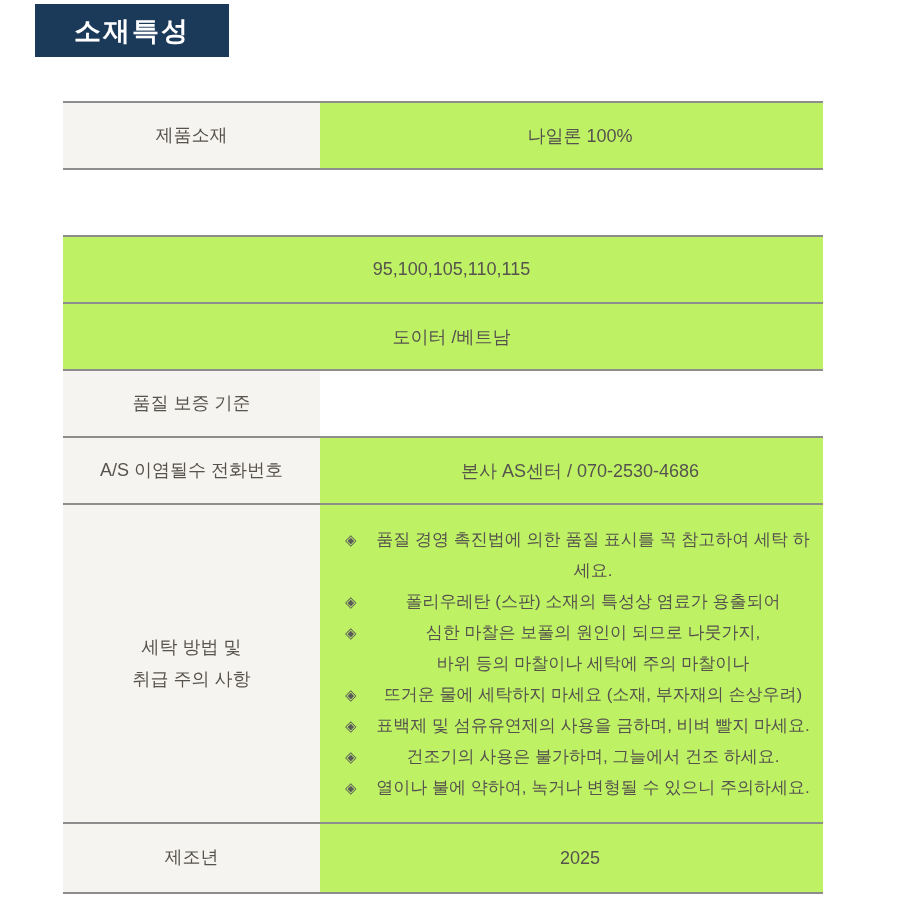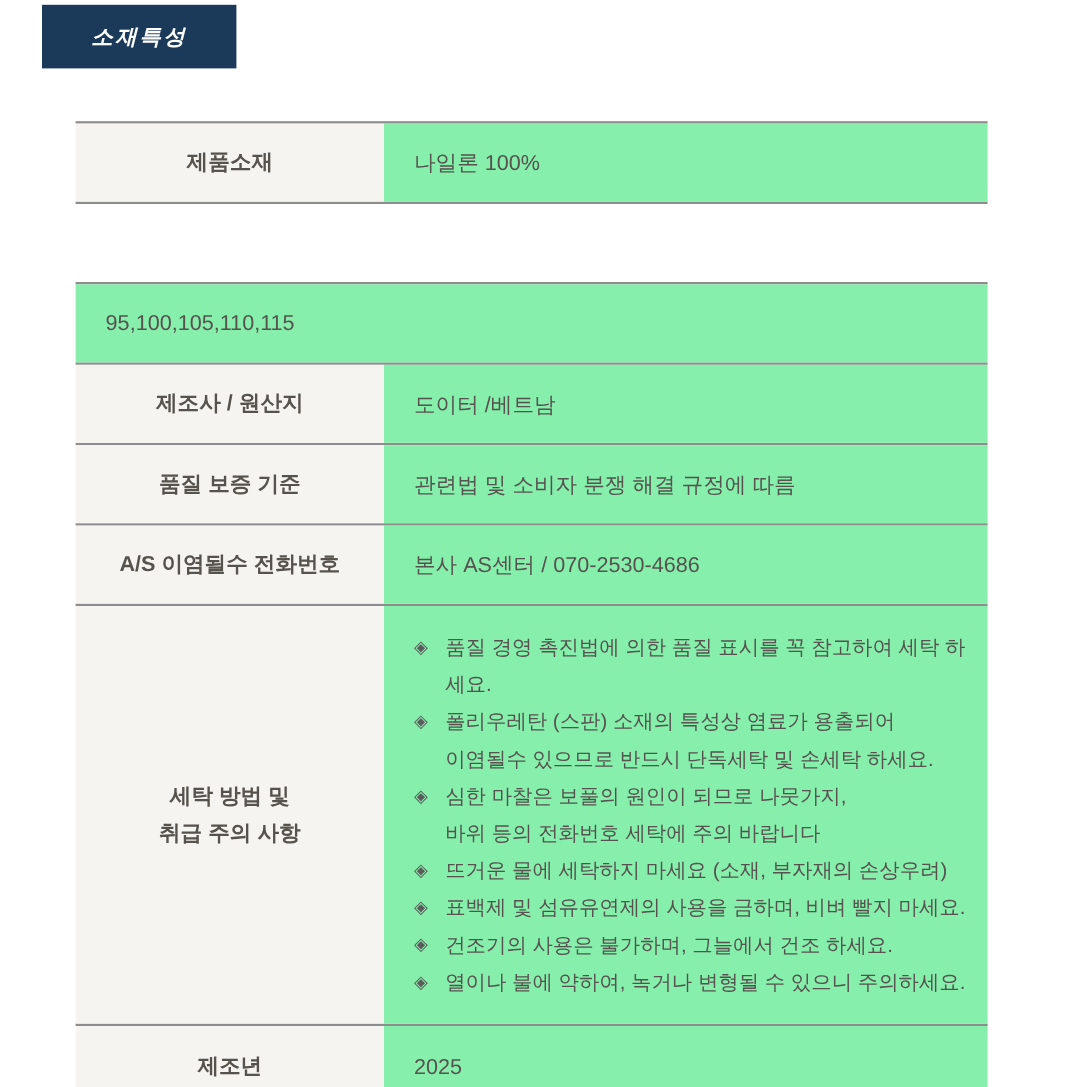--- a/index.html
+++ b/index.html
@@ -11,43 +11,43 @@
   html,body{margin:0;padding:0;}
   body{
     width:900px;height:906px;position:relative;background:#ffffff;
     font-family:"Liberation Sans","DejaVu Sans",sans-serif;
     color:var(--text);
   }
   .badge{
     position:absolute;left:35px;top:4px;height:53px;min-width:162px;
     background:var(--badge-bg);color:#ffffff;
     display:flex;align-items:center;justify-content:center;
-    font-size:18px;font-weight:bold;font-style:italic;letter-spacing:2px;
+    font-size:27px;font-weight:bold;letter-spacing:2px;
     box-sizing:border-box;padding:0 39px;
   }
   .spec-table{
     position:absolute;left:63px;top:101px;width:760px;
     border-top:2px solid var(--border);
   }
   .row{
     display:flex;align-items:stretch;
     border-bottom:2px solid var(--border);
   }
   .cell-label{
     width:257px;flex-shrink:0;
     background:var(--label-bg);
     display:flex;flex-direction:column;justify-content:center;align-items:center;
     text-align:center;font-size:18px;line-height:1.75;color:var(--text);
-    box-sizing:border-box;padding:4px 8px;font-weight:bold;
+    box-sizing:border-box;padding:4px 8px;
   }
   .cell-value{
-    flex:1;background:#86efac;
+    flex:1;background:#bef264;
     display:flex;flex-direction:column;justify-content:center;
     box-sizing:border-box;padding:8px 8px 8px 25px;
-    font-size:18px;color:var(--text);
+    font-size:18px;color:var(--text);text-align:center;
   }
   .row-normal{min-height:65px;}
   .row-last{min-height:68px;}
   .row-wash .cell-value{padding:19px 8px 19px 25px;font-size:17px;}
   .wash-line{
     position:relative;padding-left:26px;line-height:31px;
   }
   .bullet-icon{
     position:absolute;left:0;top:0;font-size:15px;color:#5b5b5b;font-style:normal;
   }
@@ -65,48 +65,43 @@
         <div>제품소재</div>
       </div>
       <div class="cell-value">나일론 100%</div>
     </div>
     <div class="row row-normal">
     </div>
     <div class="row row-normal">
       <div class="cell-value">95,100,105,110,115</div>
     </div>
     <div class="row row-normal">
-      <div class="cell-label">
-        <div>제조사 / 원산지</div>
-      </div>
       <div class="cell-value">도이터 /베트남</div>
     </div>
     <div class="row row-normal">
       <div class="cell-label">
         <div>품질 보증 기준</div>
       </div>
-      <div class="cell-value">관련법 및 소비자 분쟁 해결 규정에 따름</div>
     </div>
     <div class="row row-normal">
       <div class="cell-label">
         <div>A/S 이염될수 전화번호</div>
       </div>
       <div class="cell-value">본사 AS센터 / 070-2530-4686</div>
     </div>
     <div class="row row-wash">
       <div class="cell-label">
         <div>세탁 방법 및</div>
         <div>취급 주의 사항</div>
       </div>
       <div class="cell-value">
         <div class="wash-line"><span class="bullet-icon">◈</span>품질 경영 촉진법에 의한 품질 표시를 꼭 참고하여 세탁 하세요.</div>
         <div class="wash-line"><span class="bullet-icon">◈</span>폴리우레탄 (스판) 소재의 특성상 염료가 용출되어</div>
-        <div class="wash-line">이염될수 있으므로 반드시 단독세탁 및 손세탁 하세요.</div>
         <div class="wash-line"><span class="bullet-icon">◈</span>심한 마찰은 보풀의 원인이 되므로 나뭇가지,</div>
-        <div class="wash-line">바위 등의 전화번호 세탁에 주의 바랍니다</div>
+        <div class="wash-line">바위 등의 마찰이나 세탁에 주의 마찰이나</div>
         <div class="wash-line"><span class="bullet-icon">◈</span>뜨거운 물에 세탁하지 마세요 (소재, 부자재의 손상우려)</div>
         <div class="wash-line"><span class="bullet-icon">◈</span>표백제 및 섬유유연제의 사용을 금하며, 비벼 빨지 마세요.</div>
         <div class="wash-line"><span class="bullet-icon">◈</span>건조기의 사용은 불가하며, 그늘에서 건조 하세요.</div>
         <div class="wash-line"><span class="bullet-icon">◈</span>열이나 불에 약하여, 녹거나 변형될 수 있으니 주의하세요.</div>
       </div>
     </div>
     <div class="row row-last">
       <div class="cell-label">
         <div>제조년</div>
       </div>

